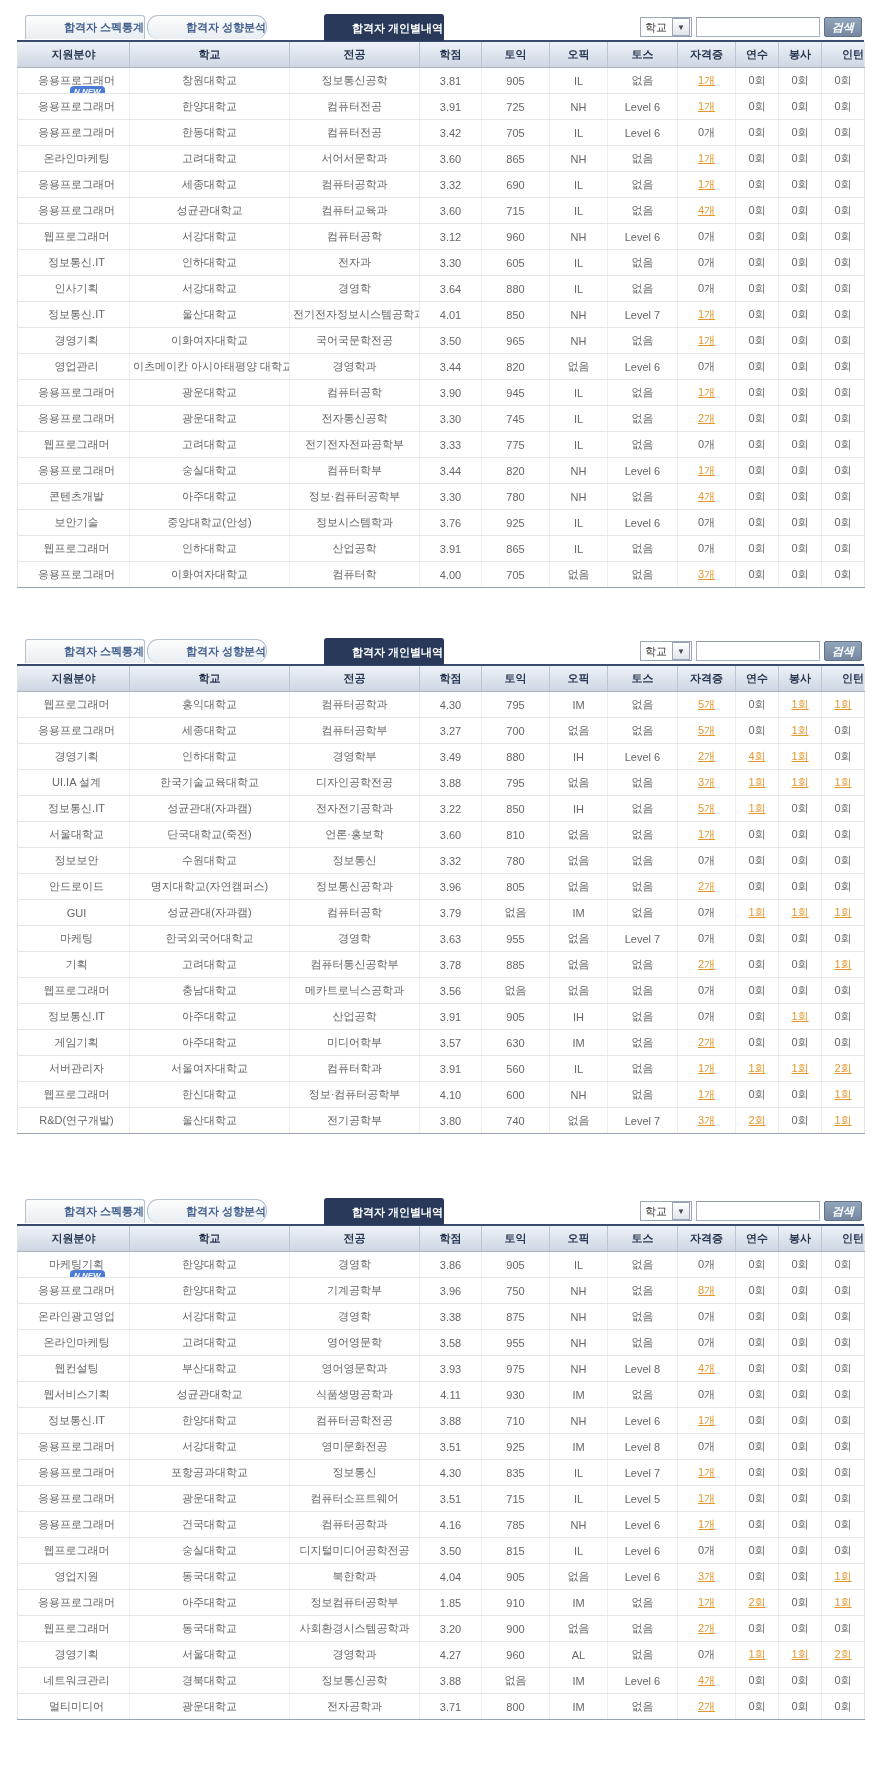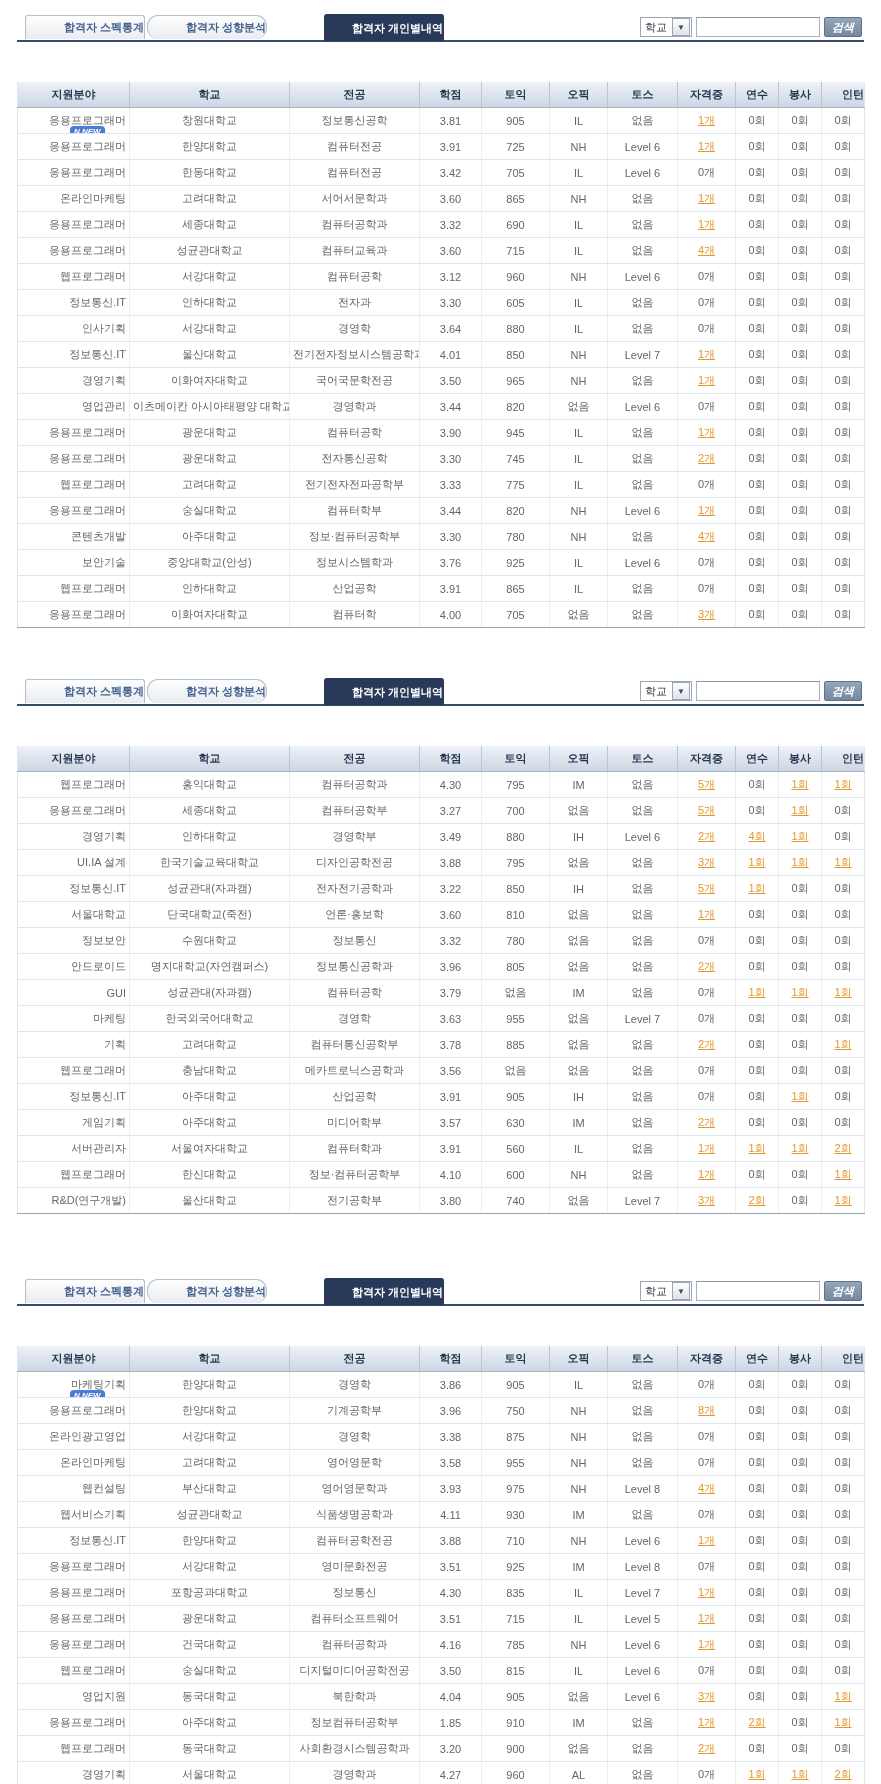--- a/index.html
+++ b/index.html
@@ -17,29 +17,29 @@
   .tab.t2{left:269px;margin-left:38px;}
   .tab.active{top:0;height:26px;line-height:26px;background:#28395a;color:#fff;border-color:#28395a;}
   .searchbox{position:absolute;right:2px;top:2px;height:22px;display:flex;align-items:center;gap:4px;}
   .selectbox{display:flex;align-items:center;border:1px solid #9aa5b5;background:#fff;height:18px;font-size:11px;color:#333;cursor:pointer;}
   .selectbox .sel-label{padding:0 4px;}
   .selectbox .sel-arrow{width:16px;height:16px;margin:0 1px;background:linear-gradient(#fefefe,#dfe4ea);
        border:1px solid #9aa5b5;font-size:8px;color:#445;display:flex;align-items:center;justify-content:center;}
   .search-input{width:116px;height:16px;border:1px solid #a8b1bf;border-top-color:#8d97a6;font-size:11px;padding:1px 3px;color:#333;}
   .search-btn{height:20px;padding:0 7px;background:linear-gradient(#93a5bb,#76889f);border:1px solid #5f7089;
        border-radius:2px;color:#fff;font-size:11px;font-weight:bold;cursor:pointer;font-style:italic;}
-  table{border-collapse:collapse;table-layout:fixed;width:847px;background:#fff;margin-top:40px;}
+  table{border-collapse:collapse;table-layout:fixed;width:847px;background:#fff;}
   th{height:25px;background:linear-gradient(#eef2f7,#ccd6e3);color:#26354f;font-size:11px;font-weight:bold;
      border-bottom:1px solid #aab4c2;border-right:1px solid #bcc6d3;border-left:1px solid #f4f7fa;padding:0;}
   th:first-child{border-left:none;}
   th:last-child{border-right:none;text-align:right;}
   td{height:25px;font-size:11px;color:#666;text-align:center;border-bottom:1px solid #e2e5e9;
      border-right:1px solid #eceef1;padding:0 3px;overflow:hidden;white-space:nowrap;}
   td:last-child{border-right:none;}
-  td.left{text-align:right;padding-left:9px;position:relative;}
+  td.left{text-align:center;padding-left:9px;position:relative;}
   tbody tr:last-child td{border-bottom:1px solid #99a3b1;}
   table{border-left:1px solid #e2e5e9;border-right:1px solid #e2e5e9;}
   .lnk{color:#e2982f;text-decoration:underline;cursor:pointer;}
   .badge{position:absolute;left:52px;bottom:-5px;z-index:2;background:#4d7cd6;color:#fff;
      font-size:8px;font-weight:bold;font-style:italic;line-height:10px;padding:1px 4px;border-radius:4px;
      box-shadow:0 1px 1px rgba(0,0,0,.25);letter-spacing:0;}
 </style>
 </head>
 <body>
 

